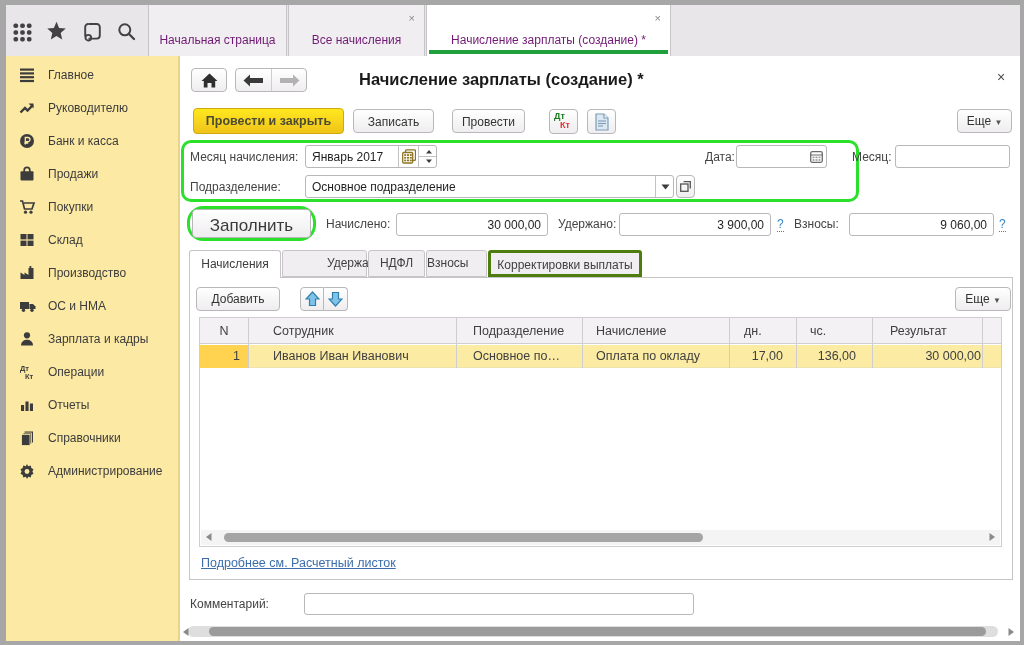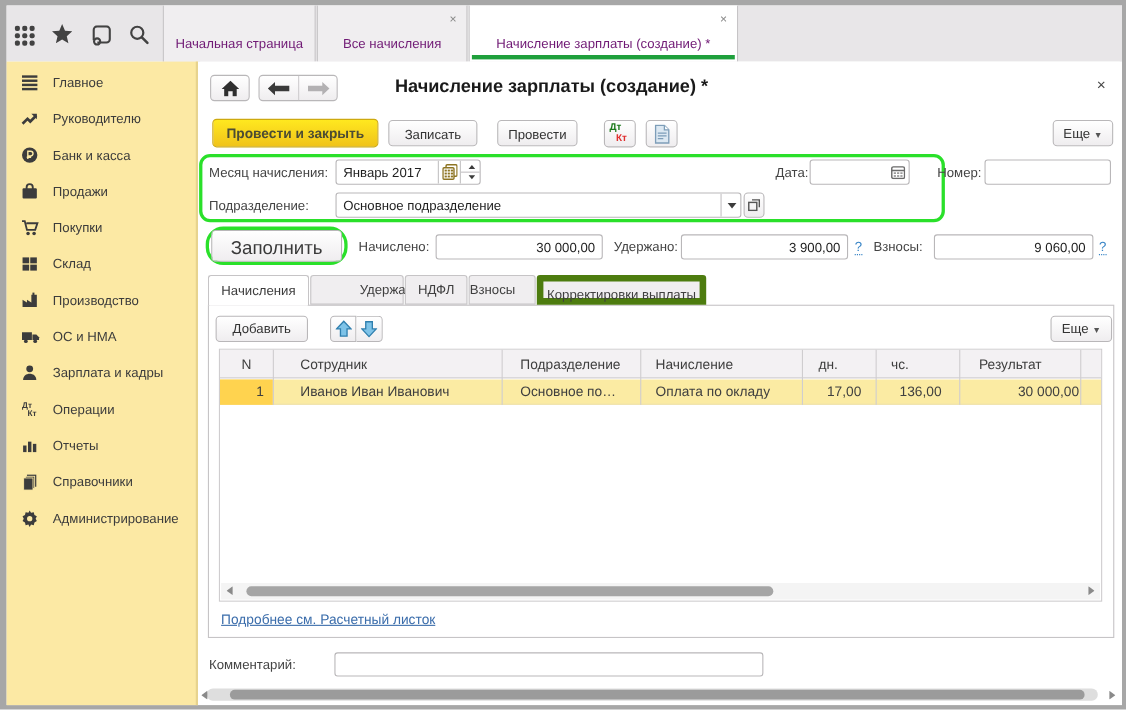--- a/index.html
+++ b/index.html
@@ -269,21 +269,21 @@
         <g fill="#9a9a9a">
           <rect x="2.5" y="5.6" width="2" height="1.6"></rect>
           <rect x="5.5" y="5.6" width="2" height="1.6"></rect>
           <rect x="8.5" y="5.6" width="2" height="1.6"></rect>
           <rect x="2.5" y="8.2" width="2" height="1.6"></rect>
           <rect x="5.5" y="8.2" width="2" height="1.6"></rect>
           <rect x="8.5" y="8.2" width="2" height="1.6"></rect>
         </g>
       </svg>
   </div>
-  <div class="ilabel" style="left:846px;top:145px;">Номер:</div>
+  <div class="ilabel" style="left:846px;top:145px;">Месяц:</div>
   <div class="inp" style="left:889px;top:140px;width:115px;height:23px;"></div>
 
   <div class="ilabel" style="left:184px;top:175px;">Подразделение:</div>
   <div class="inp" style="left:299px;top:170px;width:369px;height:23px;">
     <div style="position:absolute;left:6px;top:4px;">Основное подразделение</div>
     <div style="position:absolute;left:349px;top:0;width:1px;height:21px;background:#c3c1c3;"></div>
     <svg style="position:absolute;left:355px;top:8px;" width="9" height="6" viewBox="0 0 9 6">
         <path d="M0.5 0.5 h8 L4.5 5.5 Z" fill="#3c3c3c"></path>
       </svg>
   </div>
@@ -319,21 +319,21 @@
     </div>
   <div class="ptab2" style="position:absolute;left:276px;top:245px;width:85px;height:27px;background:#f0eef0;border:1px solid #c6c4c6;border-radius:3px 3px 0 0;">
       <div style="margin-top:5px;text-align:center;color:#3f3f3f;padding-left:44px;">Удержания</div>
     </div>
   <div class="ptab2" style="position:absolute;left:362px;top:245px;width:57px;height:27px;background:#f0eef0;border:1px solid #c6c4c6;border-radius:3px 3px 0 0;">
       <div style="margin-top:5px;text-align:center;color:#3f3f3f;">НДФЛ</div>
     </div>
   <div class="ptab2" style="position:absolute;left:420px;top:245px;width:61px;height:27px;background:#f0eef0;border:1px solid #c6c4c6;border-radius:3px 3px 0 0;">
       <div style="margin-top:5px;text-align:left;color:#3f3f3f;">Взносы</div>
     </div>
-  <div class="ptab2" style="position:absolute;left:482px;top:245px;width:154px;height:27px;background:#f0eef0;border:6px solid #4d7c0f;border-radius:3px 3px 0 0;">
+  <div class="ptab2" style="position:absolute;left:482px;top:245px;width:154px;height:27px;background:#f0eef0;border:3px solid #4d7c0f;border-radius:3px 3px 0 0;">
       <div style="margin-top:5px;text-align:center;color:#3f3f3f;">Корректировки выплаты</div>
     </div>
 
   <div class="btn" style="left:190px;top:282px;width:84px;height:24px;">
       <div style="margin-top:4px;">Добавить</div>
     </div>
   <div class="btn" style="left:294px;top:282px;width:24px;height:24px;border-radius:4px 0 0 4px;">
     <svg width="15" height="16" viewBox="0 0 15 16" style="margin-top:3px;">
         <path d="M7.5 1 L14 8 H10.5 V14.5 H4.5 V8 H1 Z" fill="#7ec3e8" stroke="#2f7fae" stroke-width="1.2"></path>
       </svg>

